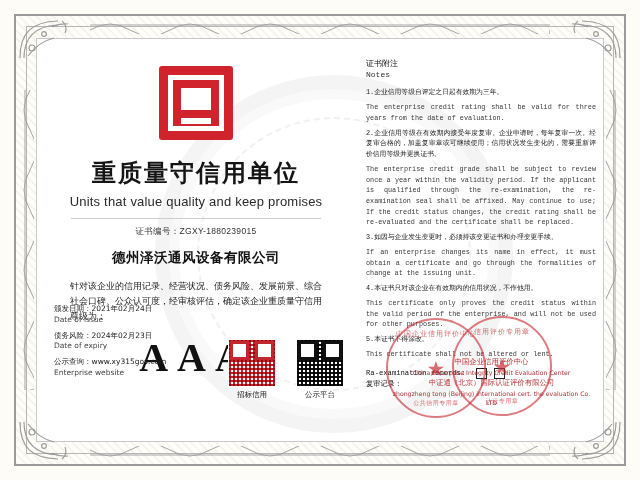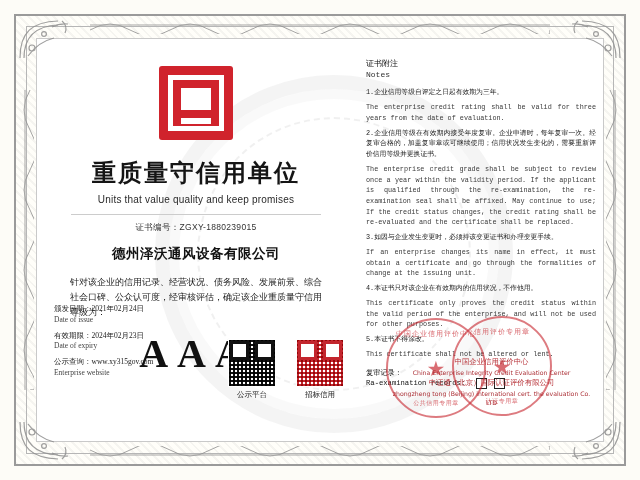--- a/index.html
+++ b/index.html
@@ -69,21 +69,21 @@
   }
   .seal-bar{
     position:absolute;left:22px;bottom:16px;width:30px;height:6px;background:#ffffff;z-index:2;
   }
 
   .title-cn{
     margin-top:17px;font-size:24px;font-weight:bold;letter-spacing:2px;color:#151515;
     font-family:"DejaVu Sans","Liberation Sans",sans-serif;
   }
   .title-en{
-    margin-top:5px;font-size:10px;color:#2a2a2a;letter-spacing:.2px;
+    margin-top:5px;font-size:13px;color:#2a2a2a;letter-spacing:.2px;
   }
   .rule{
     width:250px;height:1px;background:#cccccc;margin:9px 0 7px;
   }
   .certno{
     font-size:8.5px;color:#333;letter-spacing:.3px;
   }
   .company{
     margin-top:11px;font-size:13.5px;font-weight:bold;color:#111;letter-spacing:.5px;
     font-family:"DejaVu Sans","Liberation Sans",sans-serif;
@@ -94,21 +94,21 @@
   }
   .grade{
     margin-top:10px;font-size:40px;font-weight:bold;letter-spacing:9px;color:#111;
     font-family:"Liberation Serif",serif;
   }
 
   .meta{
     position:absolute;left:8px;bottom:44px;width:150px;font-size:7.5px;color:#222;line-height:1.45;
     font-family:"DejaVu Sans","Liberation Sans",sans-serif;
   }
-  .meta .row{margin-bottom:5px;font-family:Liberation Serif, serif;}
+  .meta .row{margin-bottom:5px;}
   .meta .en{color:#444;}
 
   .qr-wrap{
     position:absolute;right:2px;bottom:28px;display:flex;gap:20px;
   }
   .qr-item{text-align:center;}
   .qr{
     width:46px;height:46px;
     background-image:
       repeating-linear-gradient(90deg,#111 0 2px,#fff 2px 4px),
@@ -287,37 +287,37 @@
     <div class="paragraph">针对该企业的信用记录、经营状况、债务风险、发展前景、综合社会口碑、公众认可度，经审核评估，确定该企业重质量守信用尊级为：</div>
 
     <div class="grade">AAA</div>
 
     <div class="meta">
       <div class="row">
         <span>颁发日期：</span><span>2021年02月24日</span>
         <div class="en">Date of issue</div>
       </div>
       <div class="row">
-        <span>有效期限：</span><span>2024年02月23日</span>
+        <span>债务风险：</span><span>2024年02月23日</span>
         <div class="en">Date of expiry</div>
       </div>
       <div class="row">
         <span>公示查询：</span><span>www.xy315gov.com</span>
         <div class="en">Enterprise website</div>
       </div>
     </div>
 
     <div class="qr-wrap">
       <div class="qr-item">
+        <div class="qr red"></div>
+        <div class="qr-label">招标信用</div>
+      </div>
+      <div class="qr-item">
         <div class="qr"></div>
         <div class="qr-label">公示平台</div>
-      </div>
-      <div class="qr-item">
-        <div class="qr red"></div>
-        <div class="qr-label">招标信用</div>
       </div>
     </div>
   </div>
 
   <div class="right">
     <div class="r-head">
       <div>证书附注</div>
       <div class="en">Notes</div>
     </div>
 
@@ -328,28 +328,28 @@
       <p class="en">The enterprise credit grade shall be subject to review once a year within the validity period. If the applicant is qualified through the re-examination, the re-examination seal shall be affixed. May continue to use; If the credit status changes, the credit rating shall be re-evaluated and the certificate shall be replaced.</p>
       <p>3.如因与企业发生变更时，必须持该变更证书和办理变更手续。</p>
       <p class="en">If an enterprise changes its name in effect, it must obtain a certificate and go through the formalities of change at the issuing unit.</p>
       <p>4.本证书只对该企业在有效期内的信用状况，不作他用。</p>
       <p class="en">This certificate only proves the credit status within the valid period of the enterprise, and will not be used for other purposes.</p>
       <p>5.本证书不得涂改。</p>
       <p class="en">This certificate shall not be altered or lent.</p>
     </div>
 
     <div class="reexam">
-      <div>复审记录：</div>
       <div>
         <span>Ra-examination records:</span>
         <span class="boxes">
           <span class="box"></span>
           <span class="box"></span>
         </span>
       </div>
+      <div>复审记录：</div>
     </div>
   </div>
 
   <div class="stamp stamp1">
     <div class="arc">中国企业信用评价中心</div>
     <div class="star">★</div>
     <div class="arcb">公共信用专用章</div>
   </div>
   <div class="stamp stamp2">
     <div class="arc">信用评价专用章</div>

